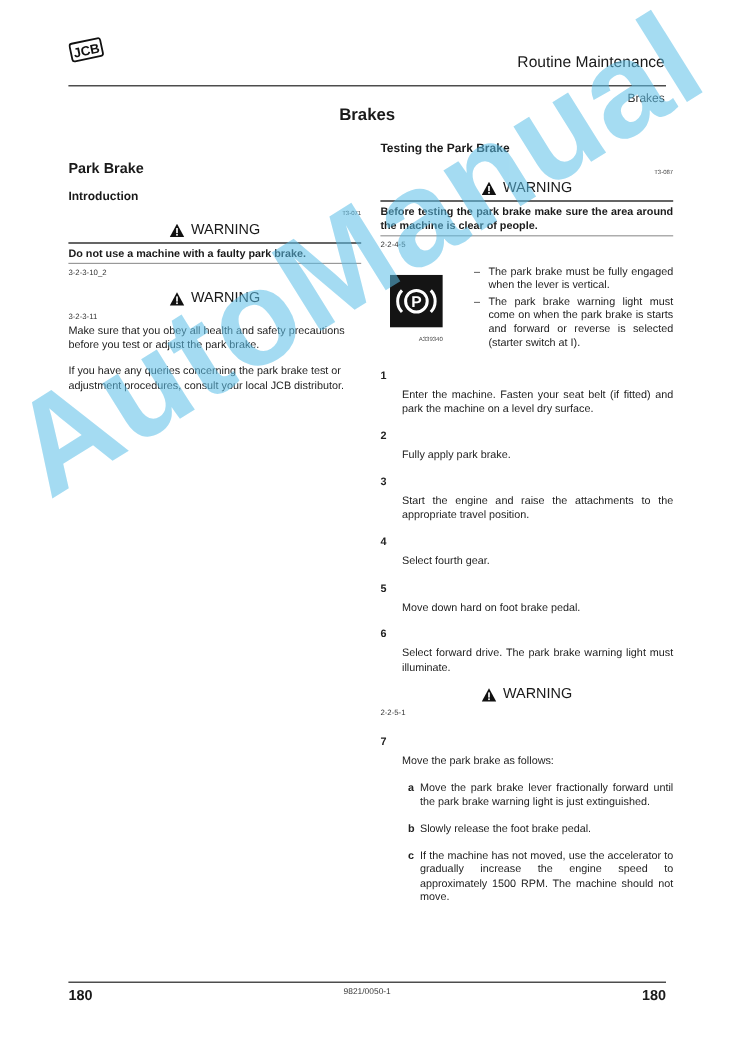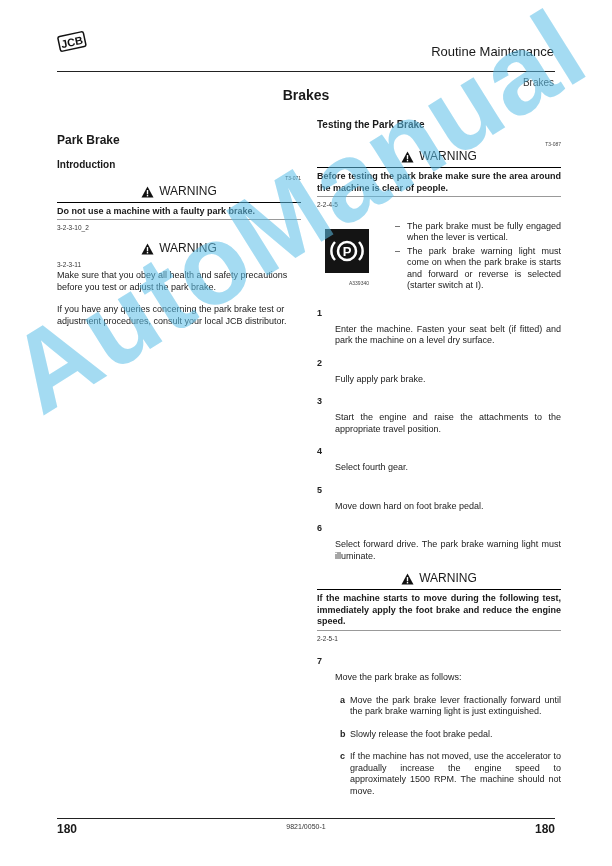--- a/index.html
+++ b/index.html
@@ -161,21 +161,20 @@
 
   <div style="margin-top:6px;">
     <div class="warn-head">
       <svg width="13" height="12" viewBox="0 0 13 12">
           <path d="M6.5 0.5 L12.5 11.5 L0.5 11.5 Z" fill="#111"></path>
           <rect x="5.8" y="4" width="1.4" height="4.3" fill="#fff"></rect>
           <rect x="5.8" y="9" width="1.4" height="1.4" fill="#fff"></rect>
         </svg>
       <span>WARNING</span>
     </div>
-    <div class="warn-body">If the machine starts to move during the following test, immediately apply the foot brake and reduce the engine speed.</div>
     <div class="warn-code">2-2-5-1</div>
   </div>
 
   <div class="step" style="margin-top:12px;">
       <span class="step-num">7</span>
       <span class="step-text">Move the park brake as follows:</span>
     </div>
 
   <div class="sub">
       <span class="sub-letter">a</span>

